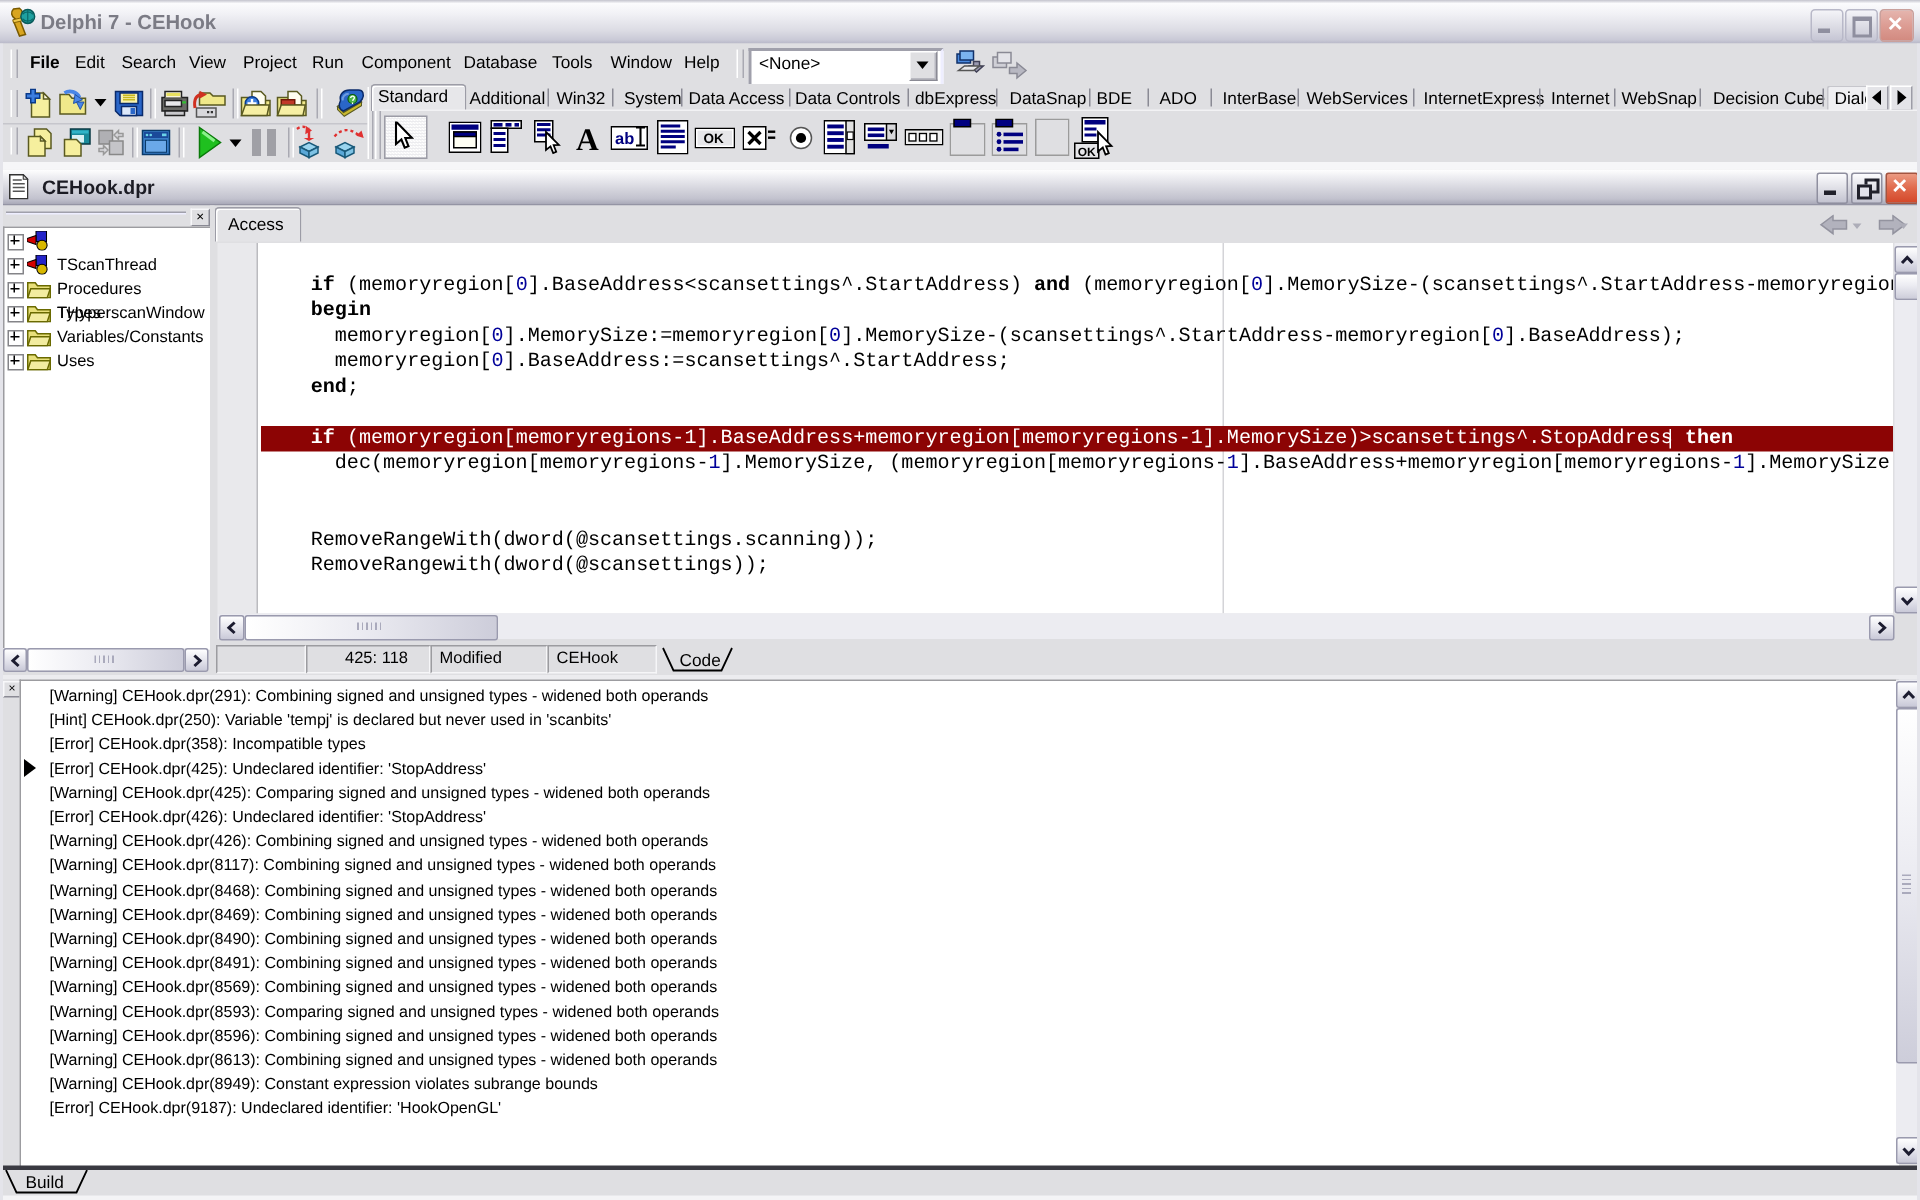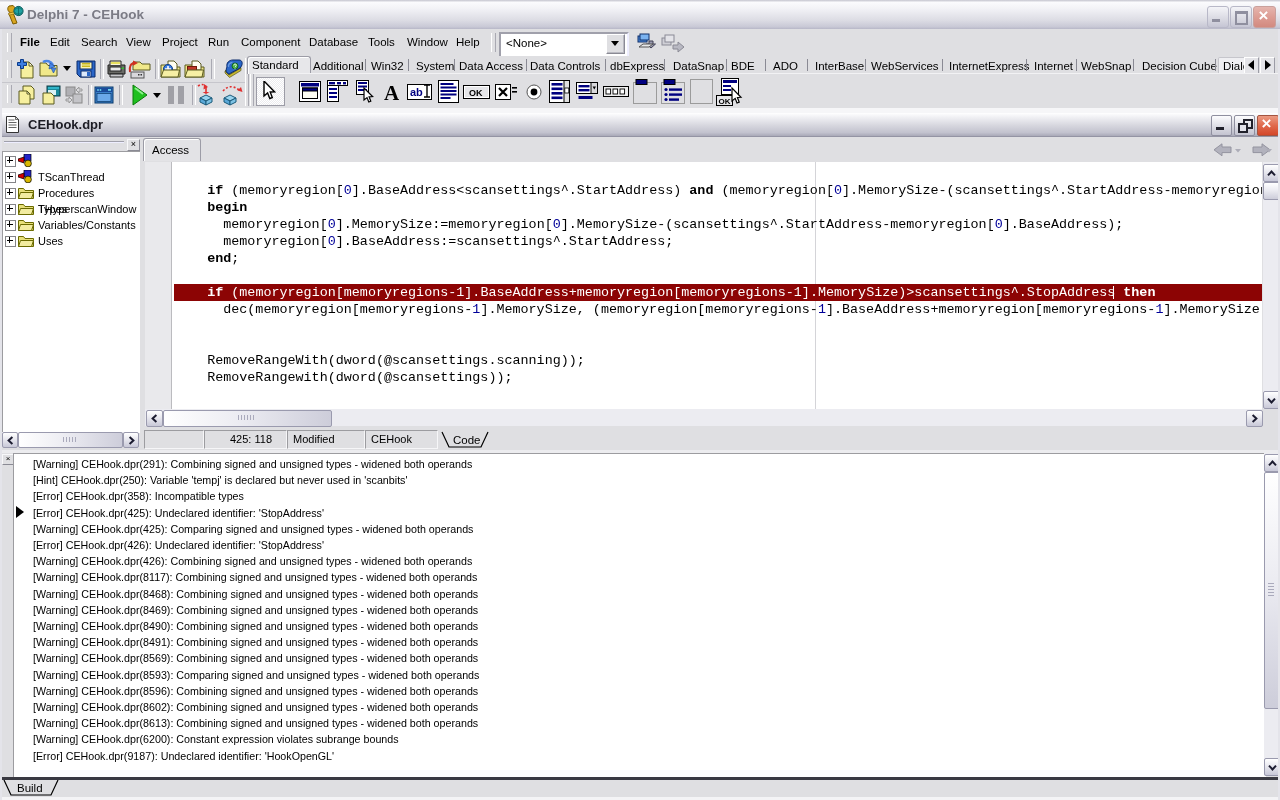--- a/index.html
+++ b/index.html
@@ -574,23 +574,22 @@
       <div class="msg">[Error] CEHook.dpr(426): Undeclared identifier: 'StopAddress'</div>
       <div class="msg">[Warning] CEHook.dpr(426): Combining signed and unsigned types - widened both operands</div>
       <div class="msg">[Warning] CEHook.dpr(8117): Combining signed and unsigned types - widened both operands</div>
       <div class="msg">[Warning] CEHook.dpr(8468): Combining signed and unsigned types - widened both operands</div>
       <div class="msg">[Warning] CEHook.dpr(8469): Combining signed and unsigned types - widened both operands</div>
       <div class="msg">[Warning] CEHook.dpr(8490): Combining signed and unsigned types - widened both operands</div>
       <div class="msg">[Warning] CEHook.dpr(8491): Combining signed and unsigned types - widened both operands</div>
       <div class="msg">[Warning] CEHook.dpr(8569): Combining signed and unsigned types - widened both operands</div>
       <div class="msg">[Warning] CEHook.dpr(8593): Comparing signed and unsigned types - widened both operands</div>
       <div class="msg">[Warning] CEHook.dpr(8596): Combining signed and unsigned types - widened both operands</div>
-      <div class="msg">[Warning] CEHook.dpr(8602): Combining signed and unsigned types - widened both operands</div>
       <div class="msg">[Warning] CEHook.dpr(8613): Combining signed and unsigned types - widened both operands</div>
-      <div class="msg">[Warning] CEHook.dpr(6200): Constant expression violates subrange bounds</div>
+      <div class="msg">[Warning] CEHook.dpr(8949): Constant expression violates subrange bounds</div>
       <div class="msg">[Error] CEHook.dpr(9187): Undeclared identifier: 'HookOpenGL'</div>
     </div>
 
   <div class="abs" style="left:1264px;top:453px;width:16px;height:323px;background:#ececf1;"></div>
   <div class="sbtn" style="left:1264px;top:454px;width:14px;height:16px;">
       <i>
         <svg width="9" height="7" viewBox="0 0 9 7">
           <path d="M1 5.4 L4.5 1.6 L8 5.4" stroke="#1c1c30" stroke-width="2" fill="none"></path>
         </svg>
       </i>

